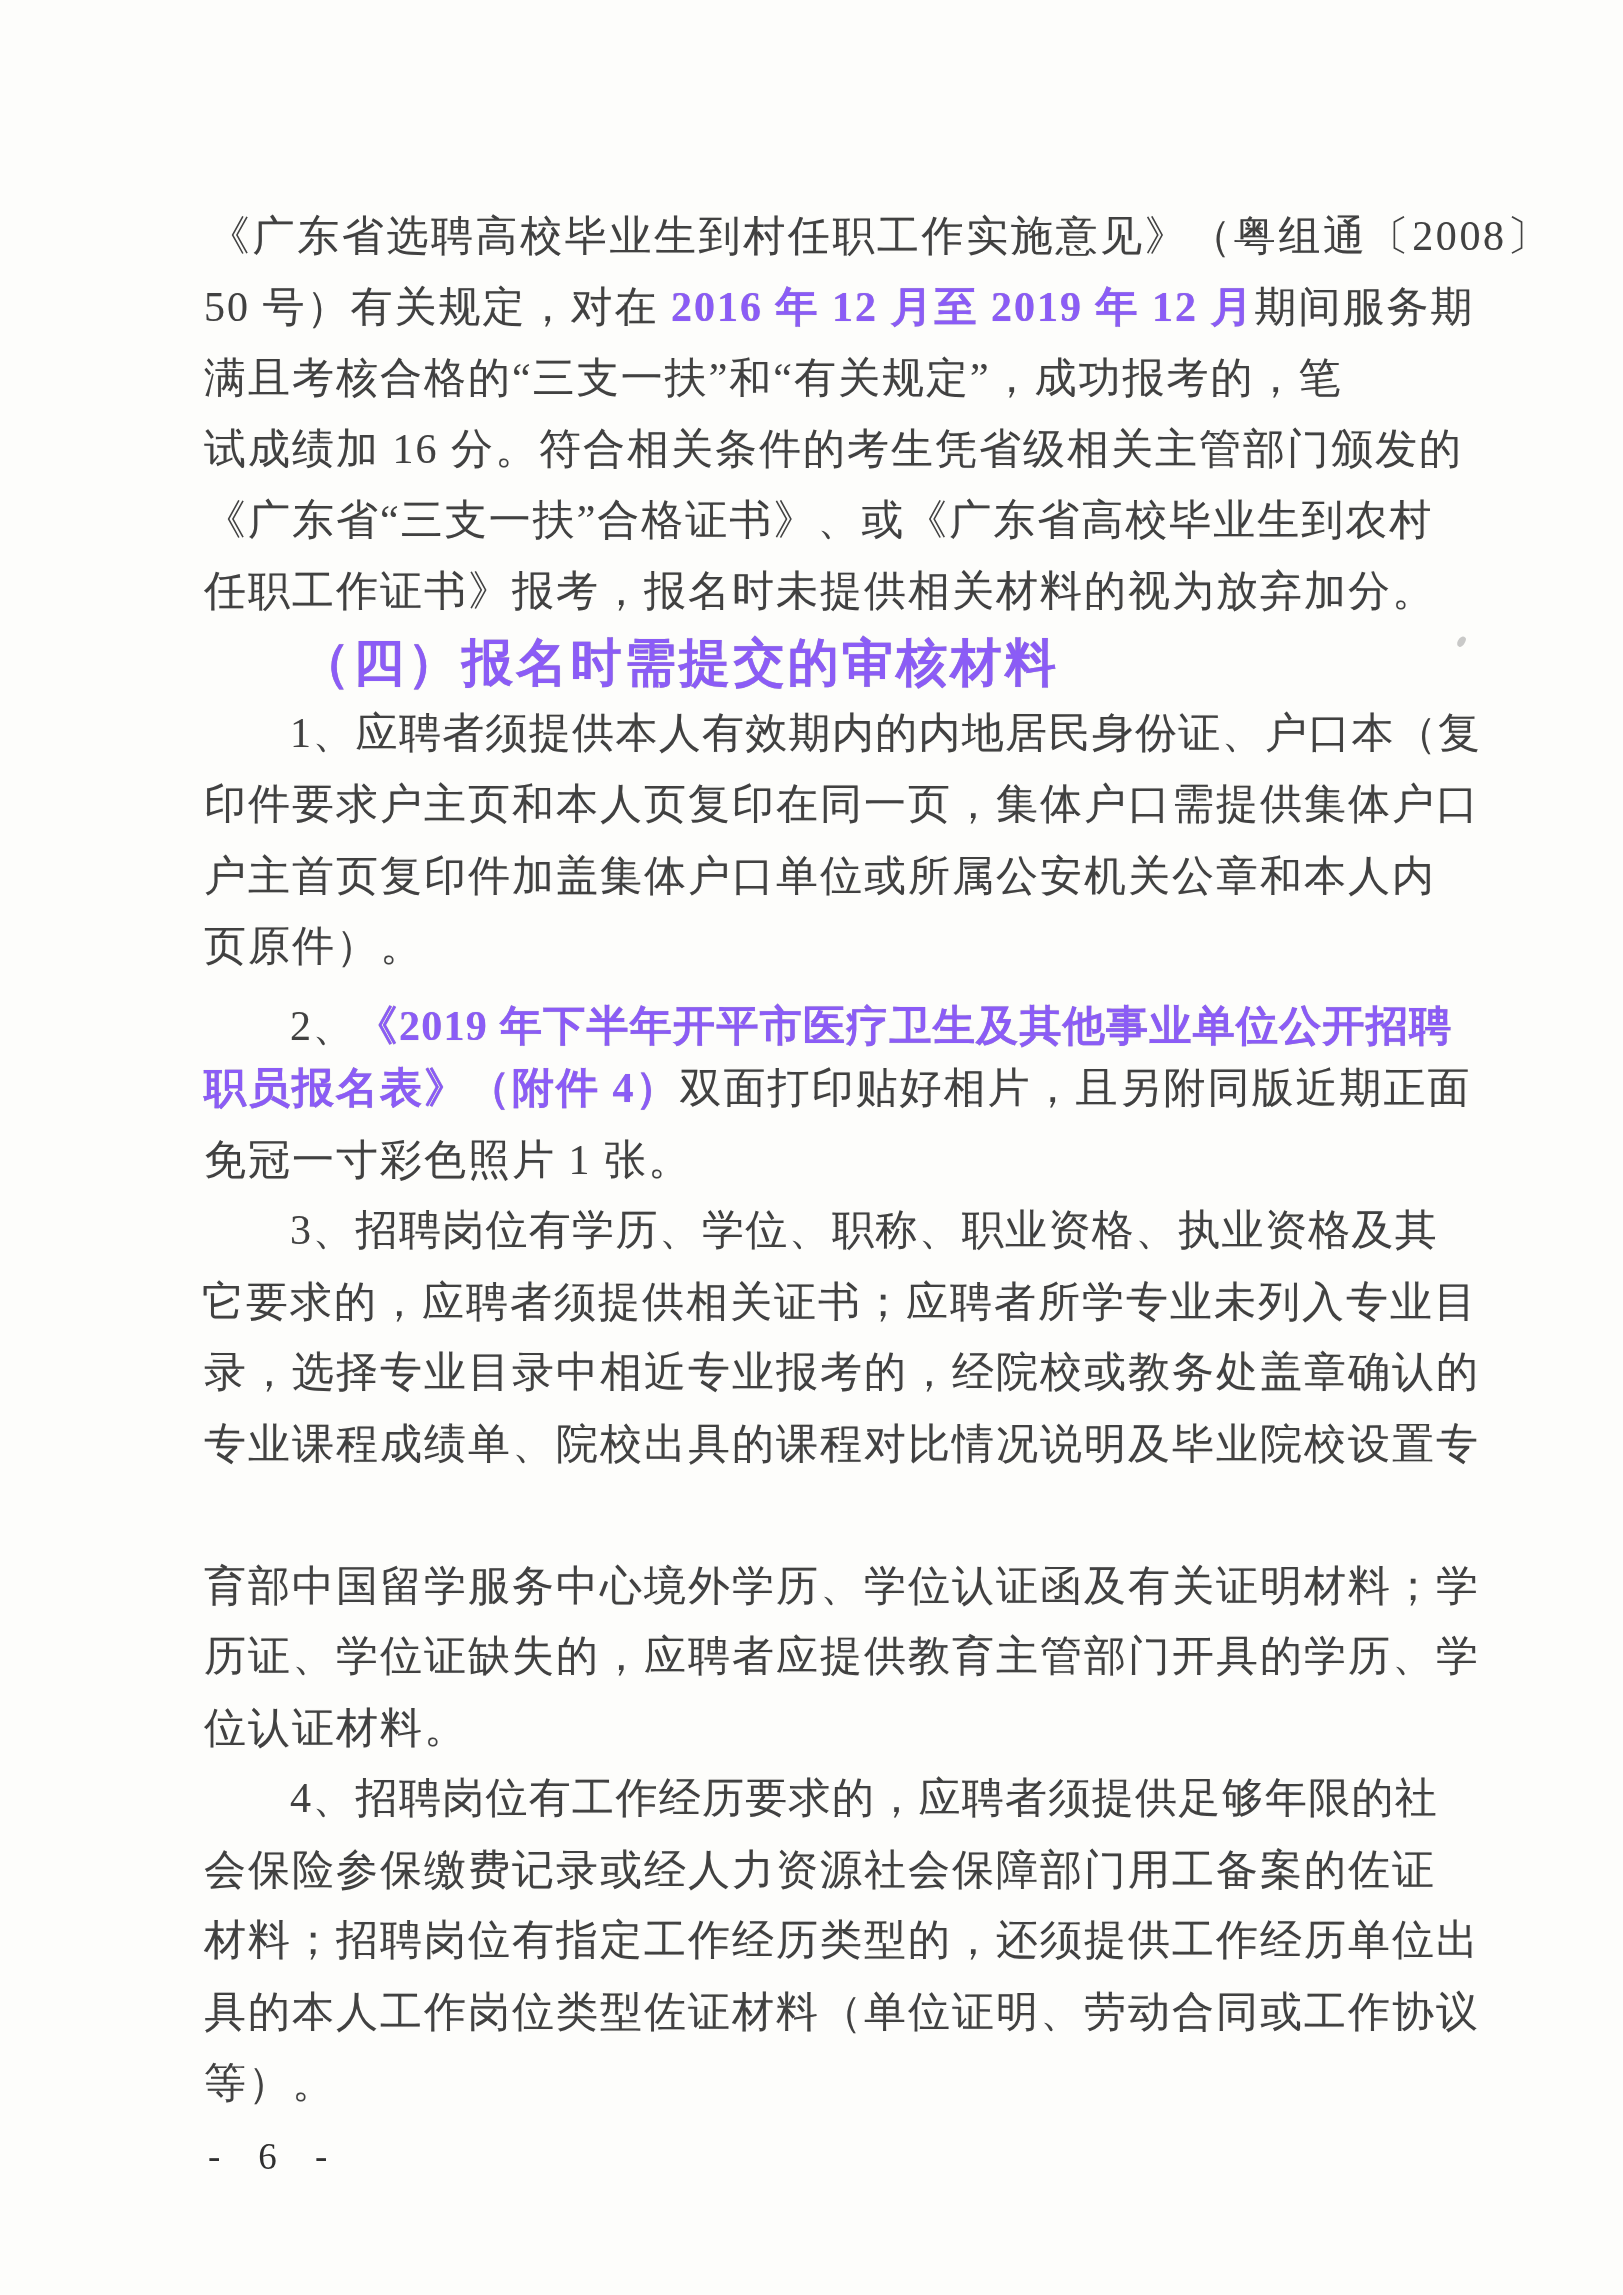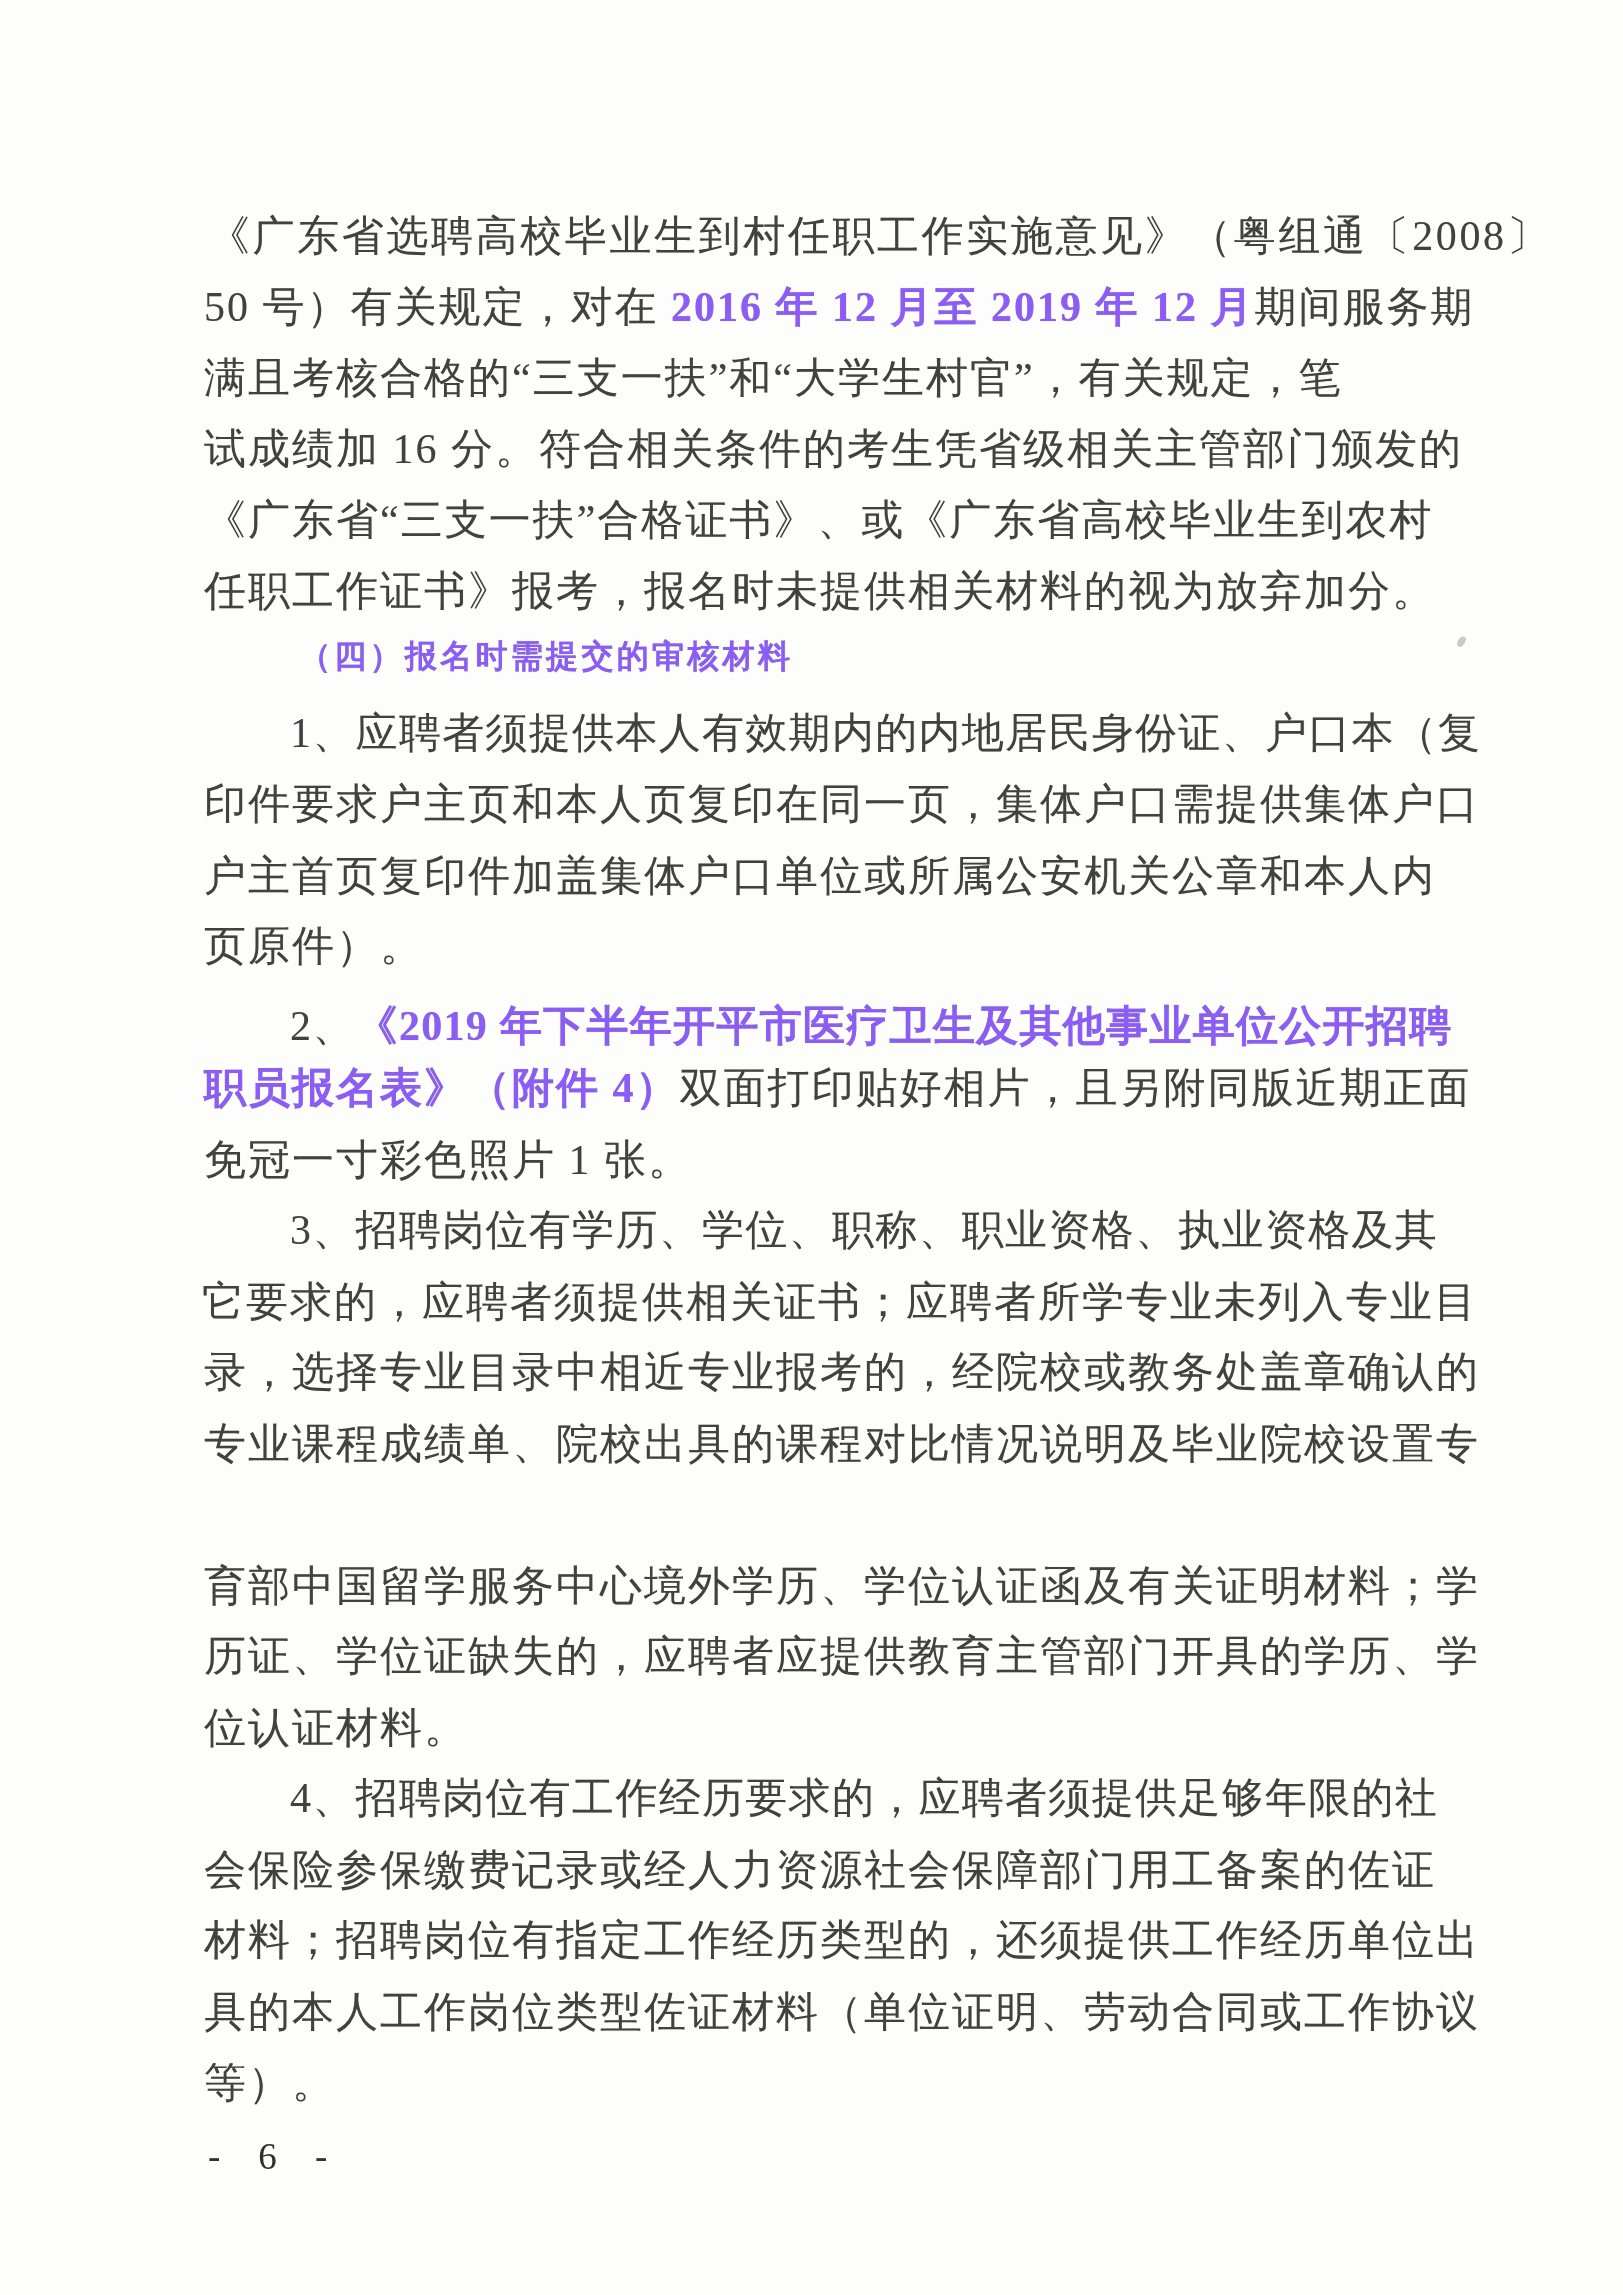--- a/index.html
+++ b/index.html
@@ -33,24 +33,25 @@
     font-size: 42px;
     line-height: 1.05;
     color: #414141;
     letter-spacing: 2px;
     text-shadow: 0 0 0.7px rgba(80,80,80,0.25);
   }
   .line.start   { letter-spacing: 2.6px; }
   .line.cont    { letter-spacing: 2px; }
   .line.para    { letter-spacing: 1.3px; }
   .line.heading {
-    font-size: 32px;
+    font-size: 51px;
     letter-spacing: 3.3px;
     font-weight: 700;
     color: #222222;
+    font-family: Liberation Mono, monospace;
   }
   .seg { font-weight: inherit; }
   .seg.bold {
     font-weight: 700;
     color: #8b5cf6;
     text-shadow: 0 0 0.7px rgba(20,20,20,0.4);
   }
   .page-number {
     position: absolute;
     left: 208px;
@@ -71,21 +72,21 @@
     opacity: 0.45;
   }
 </style>
 </head>
 <body>
 
 <div class="page">
   <div class="doc-lines">
       <div class="line start" style="top: 214px; left: 208px;"><span class="seg">《广东省选聘高校毕业生到村任职工作实施意见》（粤组通〔2008〕</span></div>
       <div class="line cont" style="top: 285px; left: 204px;"><span class="seg">50 号）有关规定，对在 </span><span class="seg bold">2016 年 12 月至 2019 年 12 月</span><span class="seg">期间服务期</span></div>
-      <div class="line cont" style="top: 356px; left: 204px;"><span class="seg">满且考核合格的“三支一扶”和“大学生村官”，有关规定，笔</span></div>
+      <div class="line cont" style="top: 356px; left: 204px;"><span class="seg">满且考核合格的“三支一扶”和“有关规定”，成功报考的，笔</span></div>
       <div class="line cont" style="top: 427px; left: 204px;"><span class="seg">试成绩加 16 分。符合相关条件的考生凭省级相关主管部门颁发的</span></div>
       <div class="line cont" style="top: 498px; left: 204px;"><span class="seg">《广东省“三支一扶”合格证书》、或《广东省高校毕业生到农村</span></div>
       <div class="line cont" style="top: 569px; left: 204px;"><span class="seg">任职工作证书》报考，报名时未提供相关材料的视为放弃加分。</span></div>
       <div class="line heading" style="top: 640px; left: 299px;"><span class="seg bold">（四）报名时需提交的审核材料</span></div>
       <div class="line para" style="top: 711px; left: 290px;"><span class="seg">1、应聘者须提供本人有效期内的内地居民身份证、户口本（复</span></div>
       <div class="line cont" style="top: 782px; left: 204px;"><span class="seg">印件要求户主页和本人页复印在同一页，集体户口需提供集体户口</span></div>
       <div class="line cont" style="top: 854px; left: 204px;"><span class="seg">户主首页复印件加盖集体户口单位或所属公安机关公章和本人内</span></div>
       <div class="line cont" style="top: 924px; left: 204px;"><span class="seg">页原件）。</span></div>
       <div class="line para" style="top: 996px; left: 290px; margin-top: 8px;"><span class="seg">2、</span><span class="seg bold">《2019 年下半年开平市医疗卫生及其他事业单位公开招聘</span></div>
       <div class="line cont" style="top: 1066px; left: 204px;"><span class="seg bold">职员报名表》（附件 4）</span><span class="seg">双面打印贴好相片，且另附同版近期正面</span></div>

